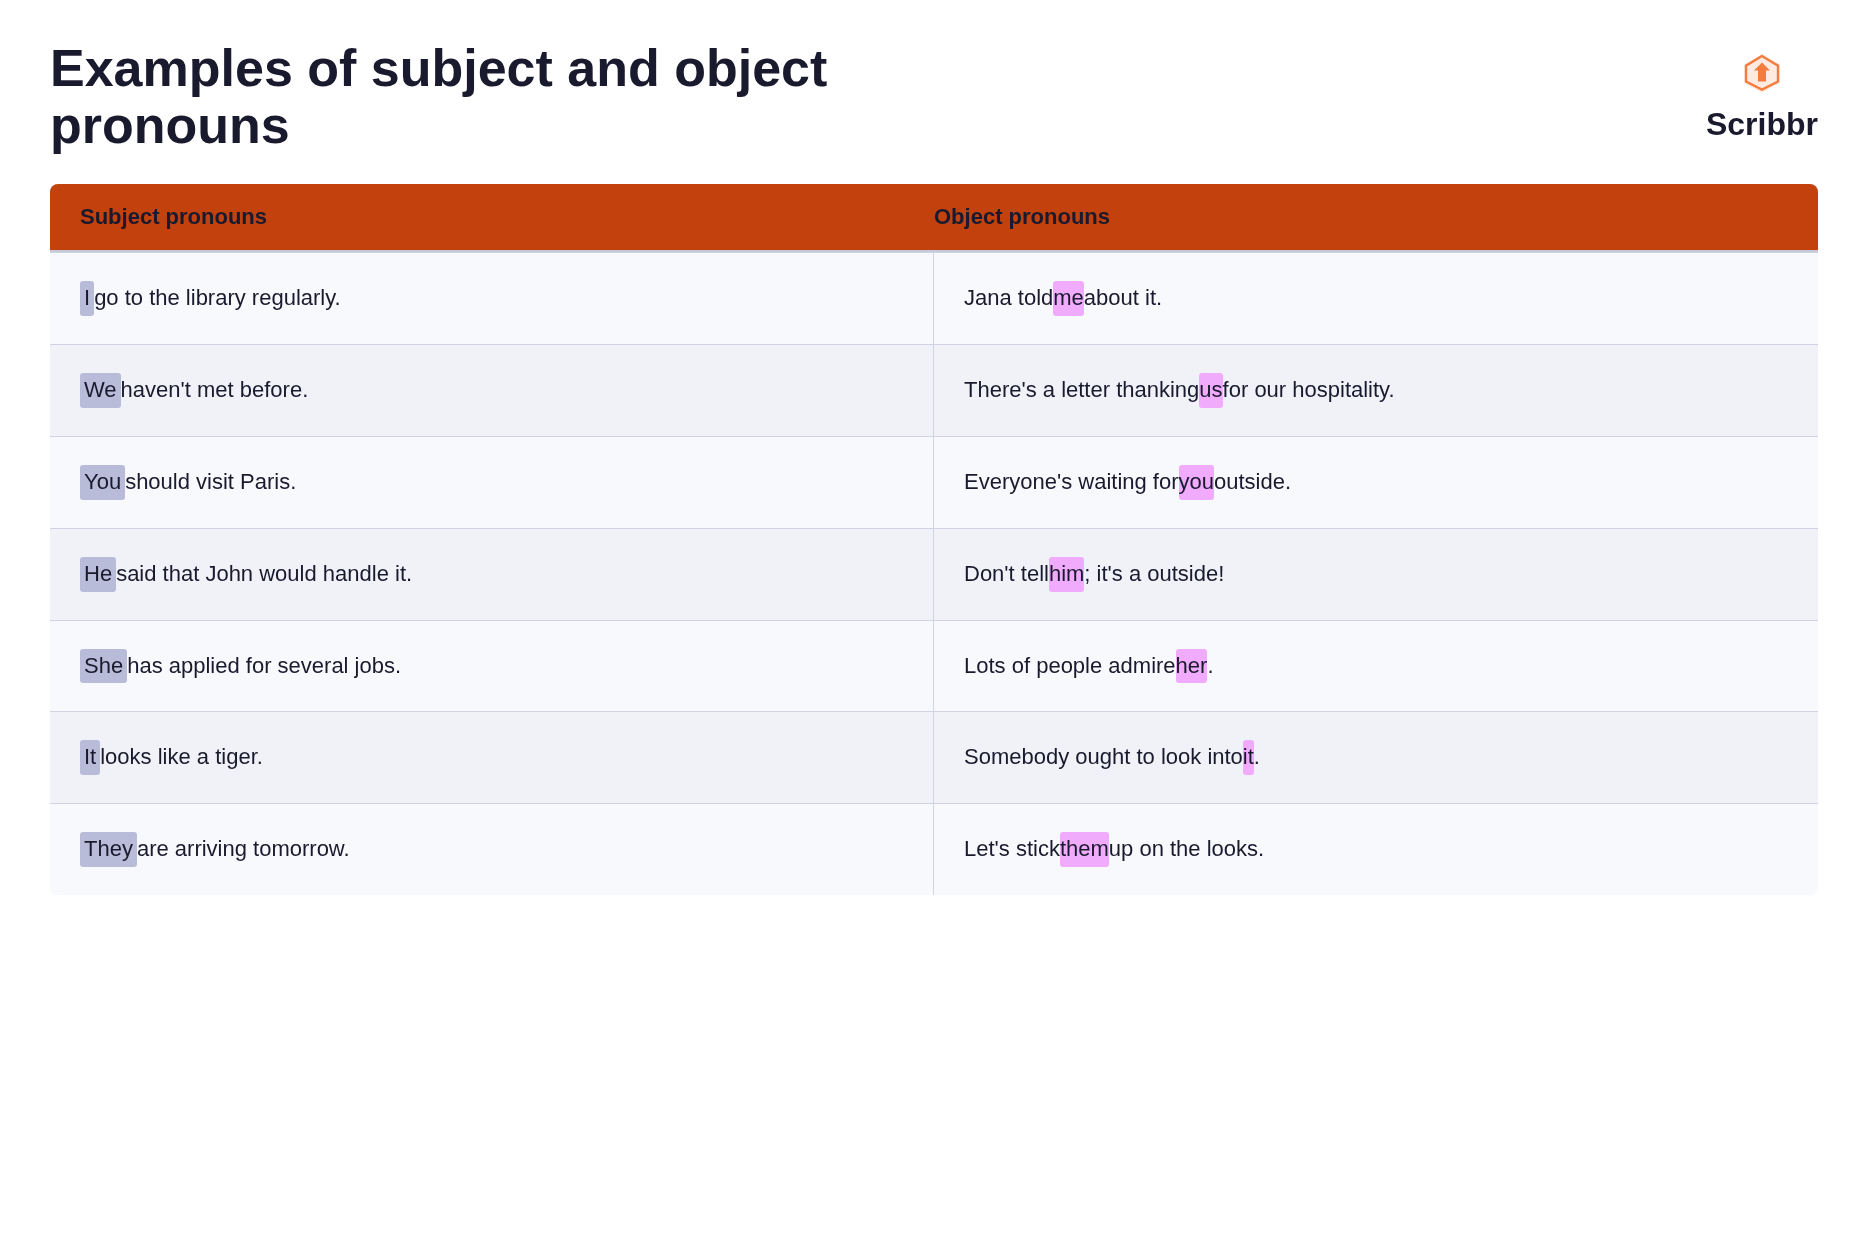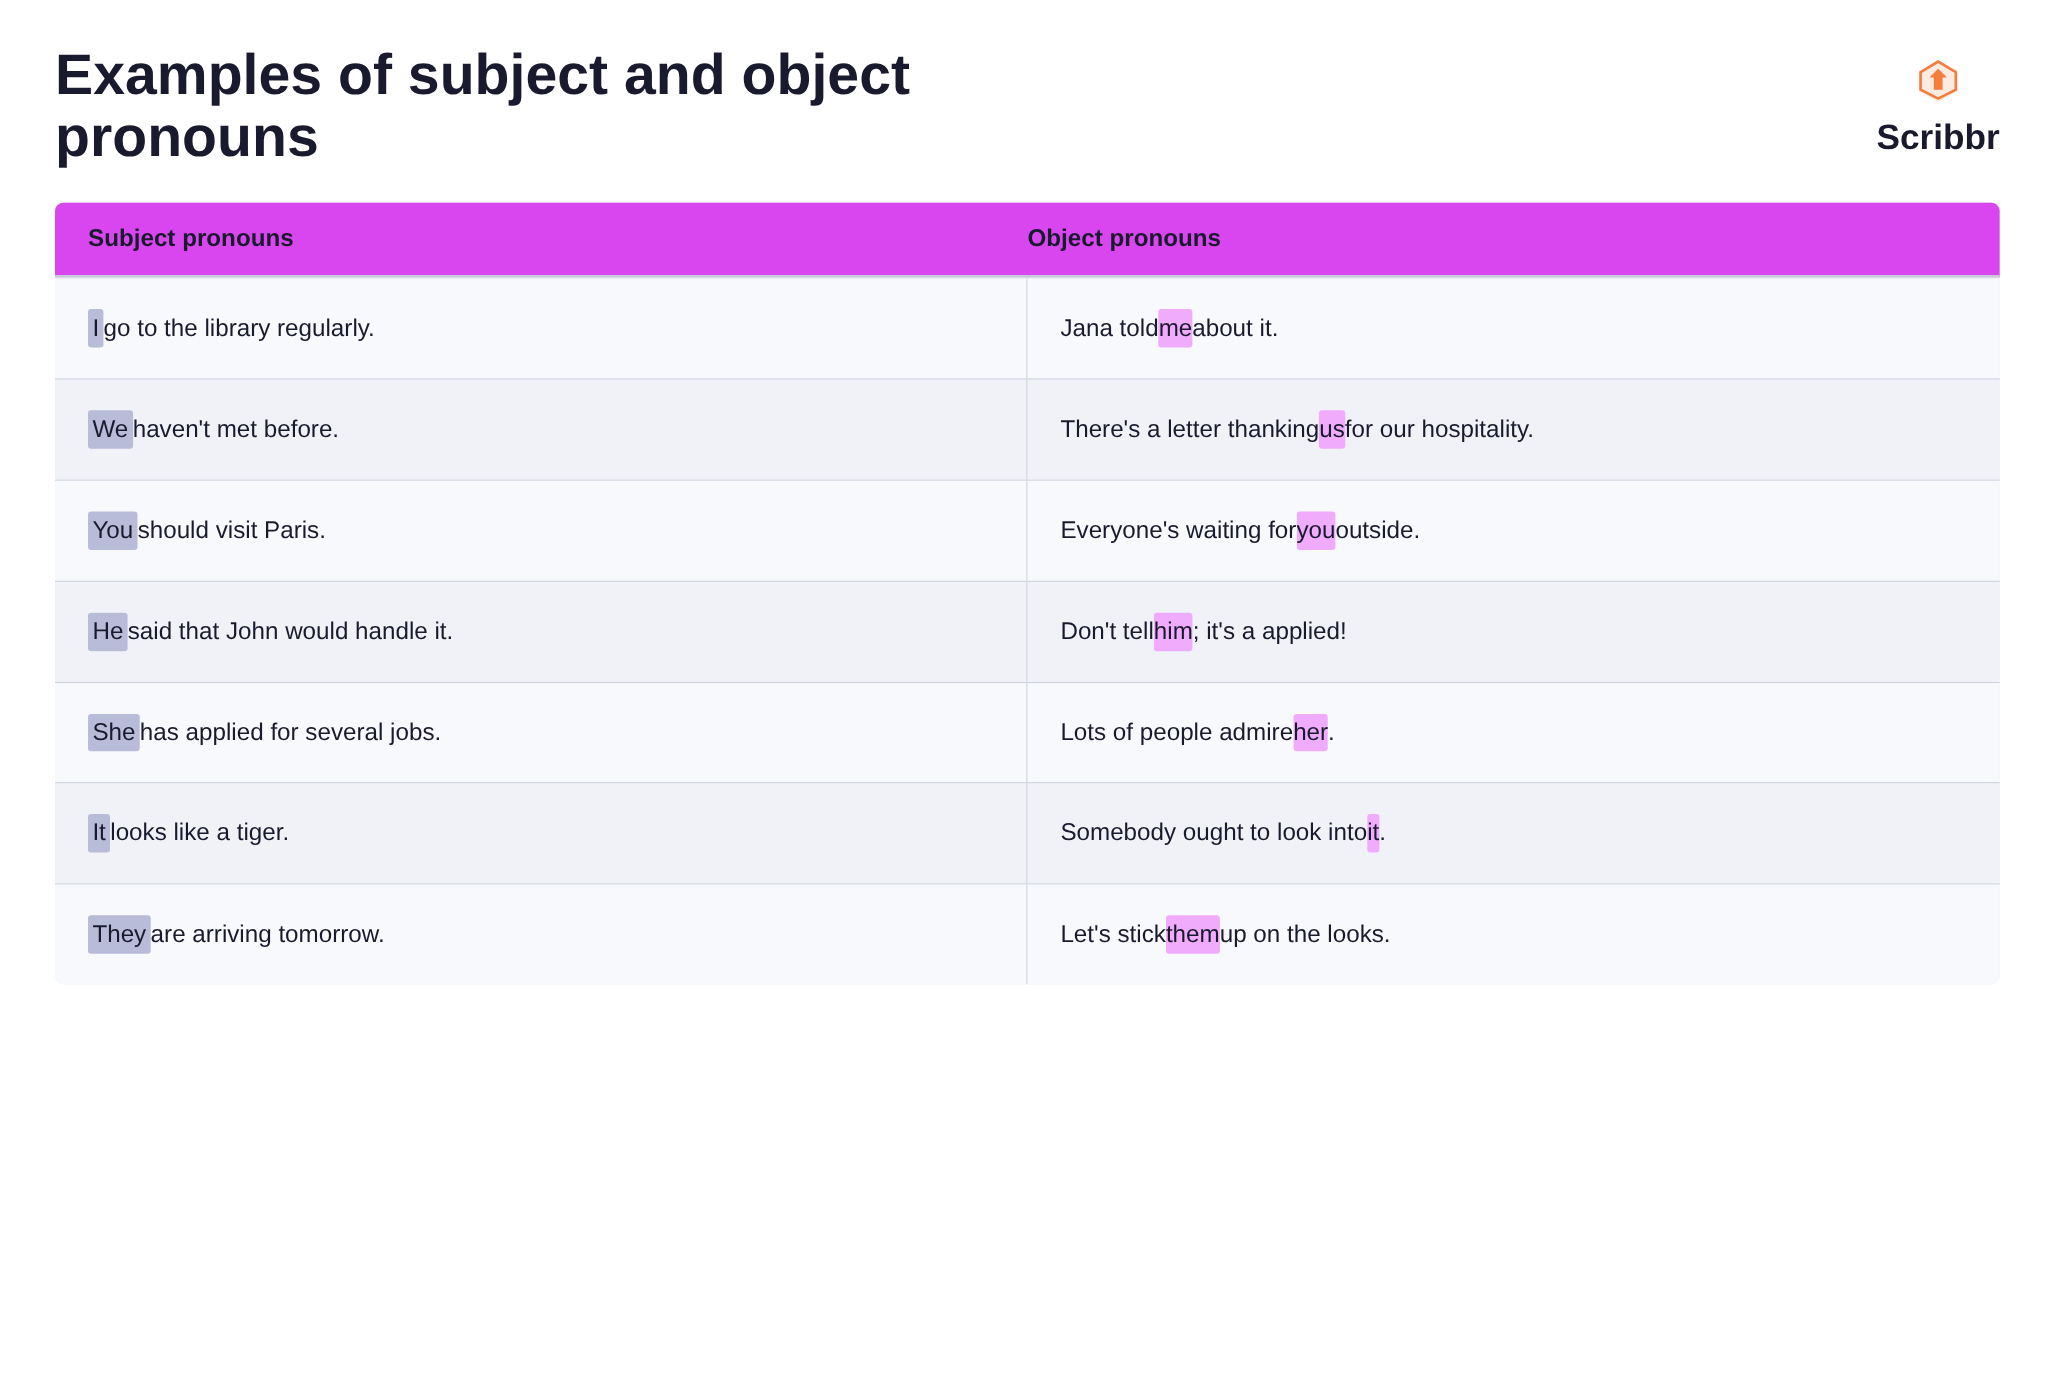--- a/index.html
+++ b/index.html
@@ -52,21 +52,21 @@
     .table-container {
       width: 100%;
       border-radius: 8px;
       overflow: hidden;
       background: #f0f2f8;
     }
 
     .table-header {
       display: grid;
       grid-template-columns: 1fr 1fr;
-      background: #d946ef;
+      background: #c2410c;
       padding: 20px 30px;
       border-bottom: 2px solid #c5c9d8;
     }
 
     .col-header {
       font-size: 22px;
       font-weight: 700;
       color: #1a1a2e;
     }
 
@@ -173,21 +173,21 @@
         </div>
       </div>
       <div class="table-row">
         <div class="cell">
           <span class="highlight-purple">He</span>
           <span class="cell-text"> said that John would handle it.</span>
         </div>
         <div class="cell">
           <span class="cell-text">Don't tell </span>
           <span class="highlight-teal">him</span>
-          <span class="cell-text">; it's a applied!</span>
+          <span class="cell-text">; it's a outside!</span>
         </div>
       </div>
       <div class="table-row">
         <div class="cell">
           <span class="highlight-purple">She</span>
           <span class="cell-text"> has applied for several jobs.</span>
         </div>
         <div class="cell">
           <span class="cell-text">Lots of people admire </span>
           <span class="highlight-teal">her</span>

